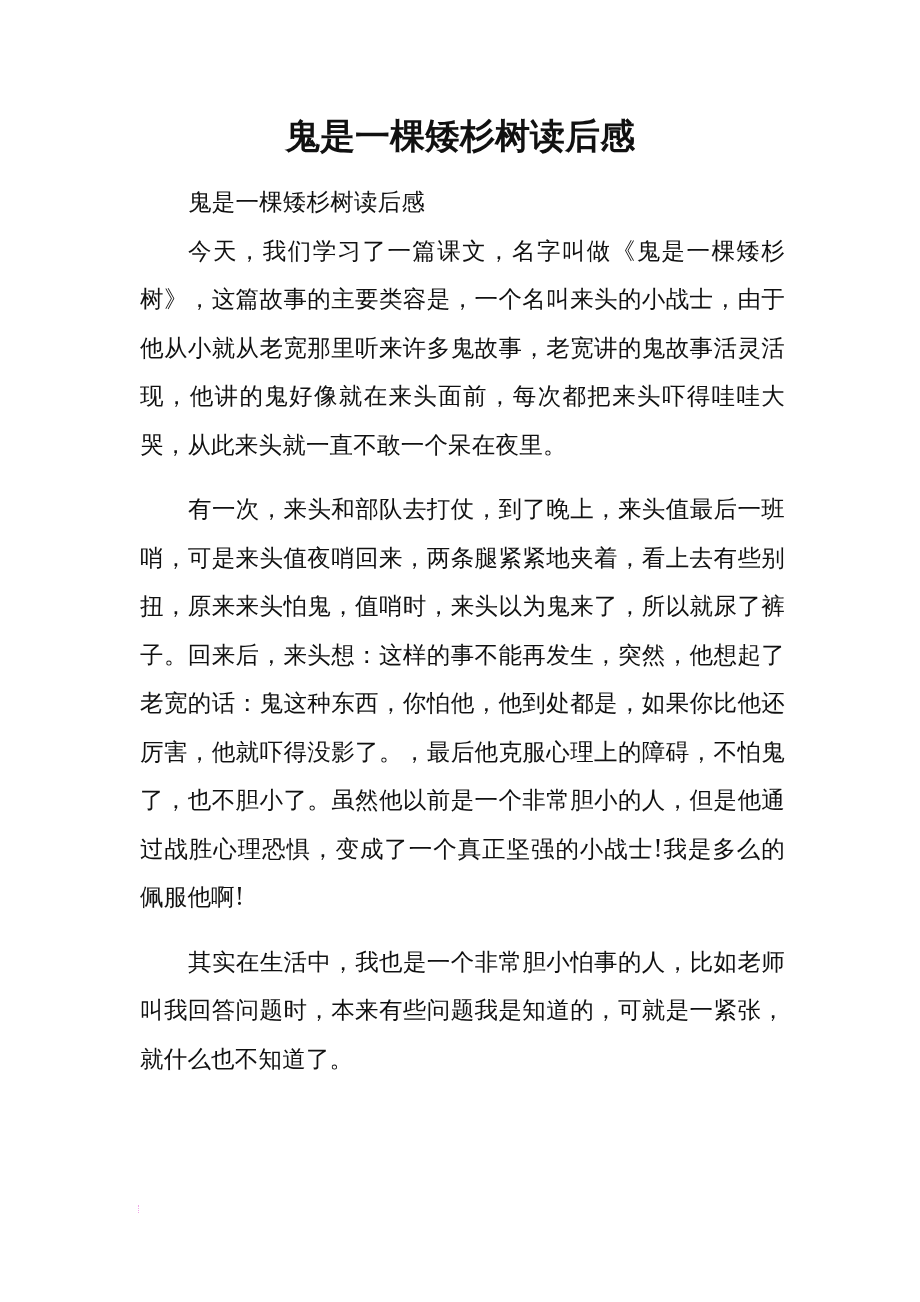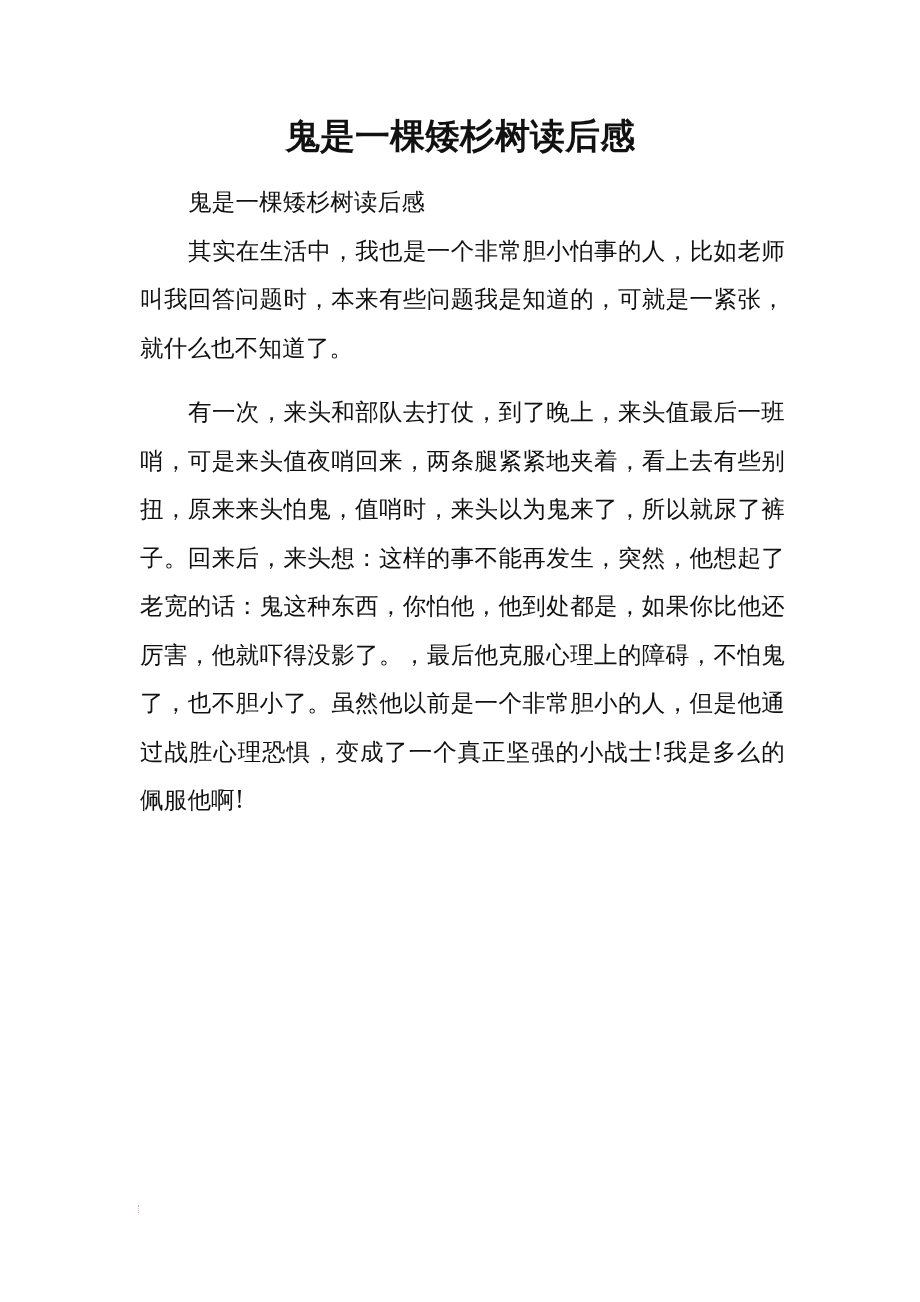--- a/index.html
+++ b/index.html
@@ -63,18 +63,19 @@
     }
   </style>
 </head>
 <body>
 
 <div class="page">
   <h1 class="doc-title">鬼是一棵矮杉树读后感</h1>
 
   <div class="body">
     <p class="para subtitle">鬼是一棵矮杉树读后感</p>
+    <p class="para p1">今天，我们学习了一篇课文，名字叫做《鬼是一棵矮杉树》，这篇故事的主要类容是，一个名叫来头的小战士，由于他从小就从老宽那里听来许多鬼故事，老宽讲的鬼故事活灵活现，他讲的鬼好像就在来头面前，每次都把来头吓得哇哇大哭，从此来头就一直不敢一个呆在夜里。</p>
+    <p class="para">有一次，来头和部队去打仗，到了晚上，来头值最后一班哨，可是来头值夜哨回来，两条腿紧紧地夹着，看上去有些别扭，原来来头怕鬼，值哨时，来头以为鬼来了，所以就尿了裤子。回来后，来头想：这样的事不能再发生，突然，他想起了老宽的话：鬼这种东西，你怕他，他到处都是，如果你比他还厉害，他就吓得没影了。，最后他克服心理上的障碍，不怕鬼了，也不胆小了。虽然他以前是一个非常胆小的人，但是他通过战胜心理恐惧，变成了一个真正坚强的小战士!我是多么的佩服他啊!</p>
     <p class="para">其实在生活中，我也是一个非常胆小怕事的人，比如老师叫我回答问题时，本来有些问题我是知道的，可就是一紧张，就什么也不知道了。</p>
-    <p class="para">有一次，来头和部队去打仗，到了晚上，来头值最后一班哨，可是来头值夜哨回来，两条腿紧紧地夹着，看上去有些别扭，原来来头怕鬼，值哨时，来头以为鬼来了，所以就尿了裤子。回来后，来头想：这样的事不能再发生，突然，他想起了老宽的话：鬼这种东西，你怕他，他到处都是，如果你比他还厉害，他就吓得没影了。，最后他克服心理上的障碍，不怕鬼了，也不胆小了。虽然他以前是一个非常胆小的人，但是他通过战胜心理恐惧，变成了一个真正坚强的小战士!我是多么的佩服他啊!</p>
   </div>
 
   <div class="footer-mark"></div>
 </div>
 
 </body></html>

